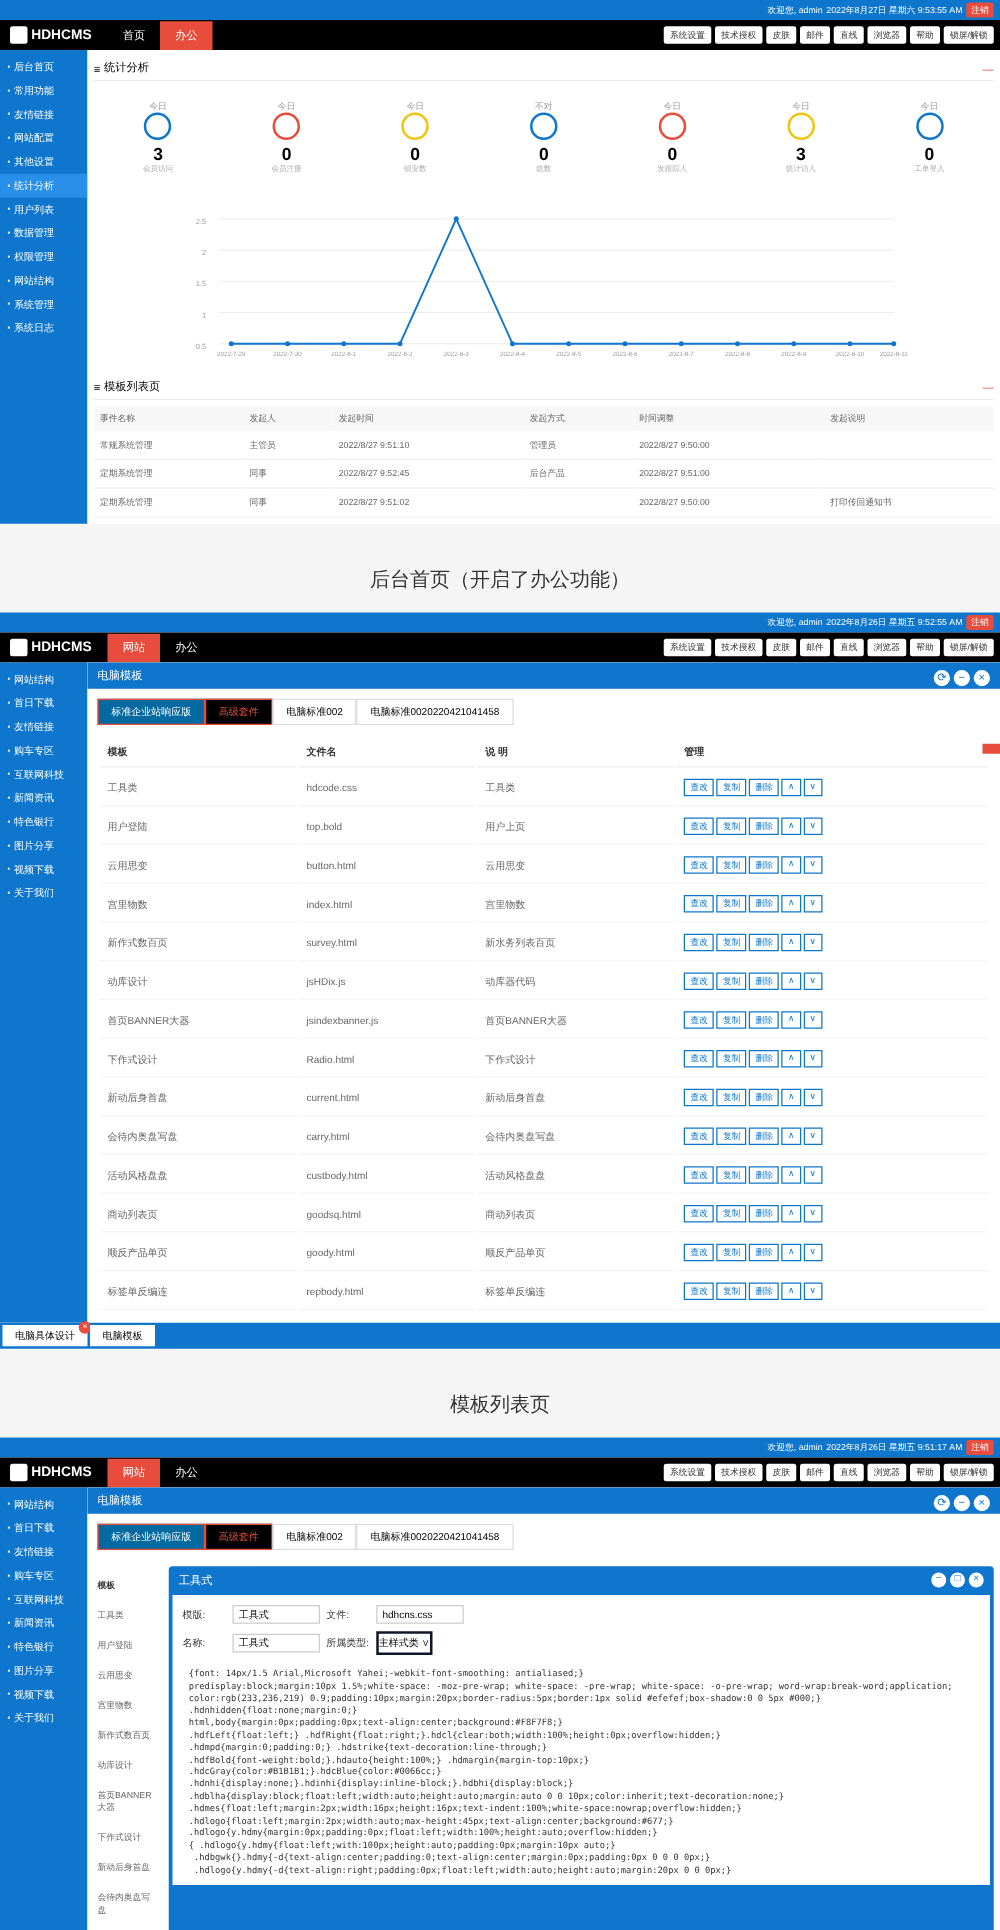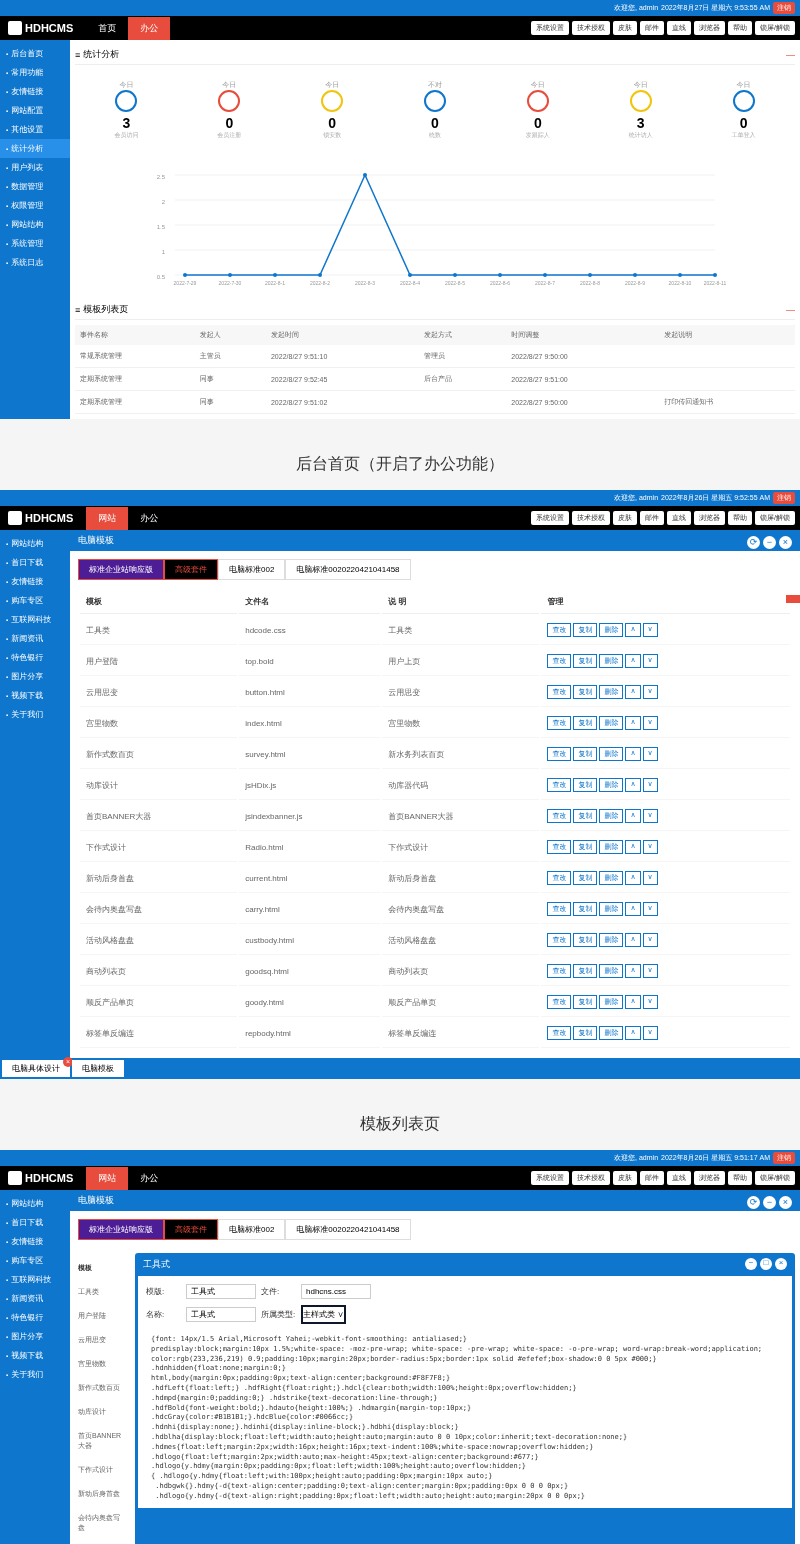--- a/index.html
+++ b/index.html
@@ -34,21 +34,21 @@
 .stat-num{font-size:14px;font-weight:bold}
 .stat-sub{font-size:6px;color:#aaa}
 .chart{height:140px;position:relative;margin:5px 20px}
 .chart svg{width:100%;height:100%}
 .table{width:100%;font-size:7px;border-collapse:collapse}
 .table th{background:#f7f7f7;padding:5px;text-align:left;color:#666;font-weight:normal}
 .table td{padding:6px 5px;border-bottom:1px solid #f0f0f0;color:#666}
 .section-title{text-align:center;font-size:16px;padding:15px 0;color:#333}
 .sub-tabs{display:flex;gap:0;margin-bottom:8px}
 .sub-tab{padding:4px 10px;font-size:8px;border:1px solid #ddd;cursor:pointer;background:#fff}
-.sub-tab.red{background:#4c1d95;color:#fff;border-color:#e74c3c}
+.sub-tab.red{background:#0369a1;color:#fff;border-color:#e74c3c}
 .sub-tab.active{background:#000000;color:#e74c3c;border-color:#e74c3c}
 .file-table{width:100%;font-size:8px}
 .file-table th{padding:6px;text-align:left;color:#333;font-weight:bold;border-bottom:1px solid #eee}
 .file-table td{padding:7px 6px;color:#666;border-bottom:1px solid #f5f5f5}
 .act-btns{display:flex;gap:2px}
 .act-btn{border:1px solid #0e76cc;color:#0e76cc;padding:1px 4px;font-size:7px;cursor:pointer;background:#fff}
 .bottom-tabs{display:flex;background:#0e76cc;padding:2px;gap:2px}
 .btab{background:#fff;padding:3px 10px;font-size:8px;position:relative;cursor:pointer}
 .btab .x{position:absolute;top:-3px;right:-3px;background:#e74c3c;color:#fff;width:10px;height:10px;border-radius:50%;font-size:7px;text-align:center;line-height:10px}
 .modal{background:#0e76cc;margin:5px;border-radius:3px}

